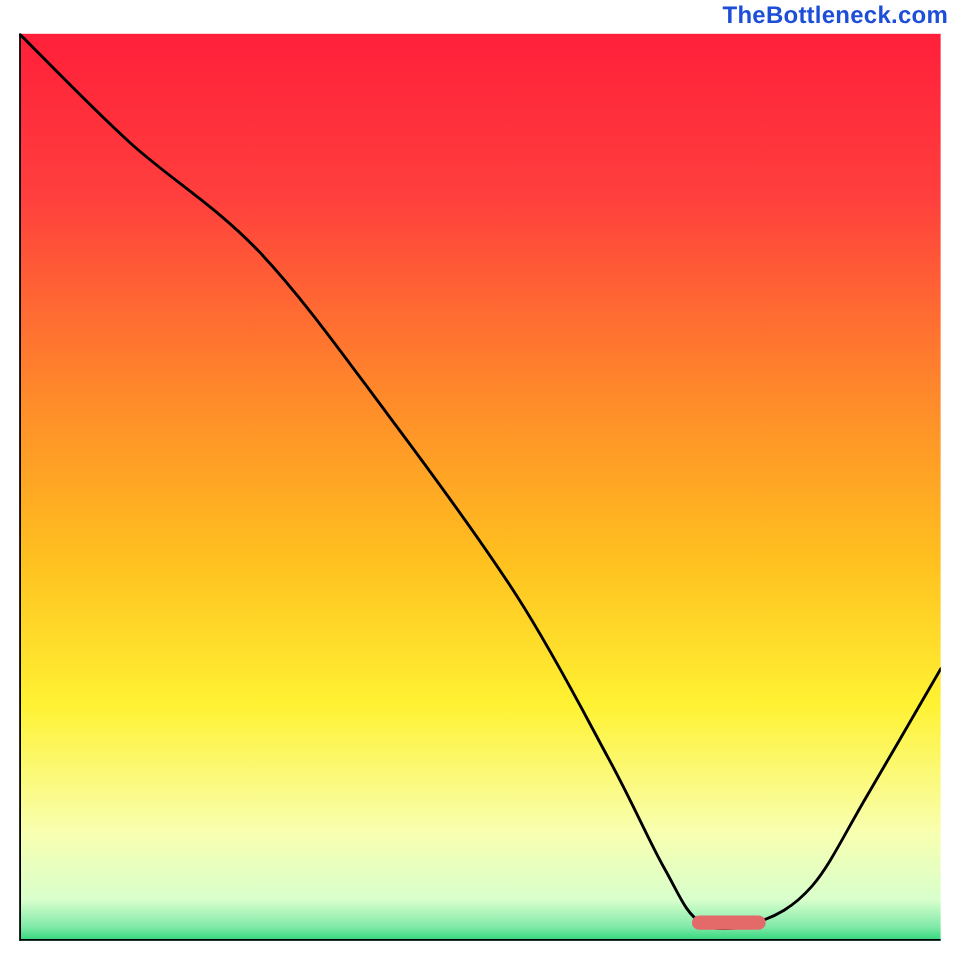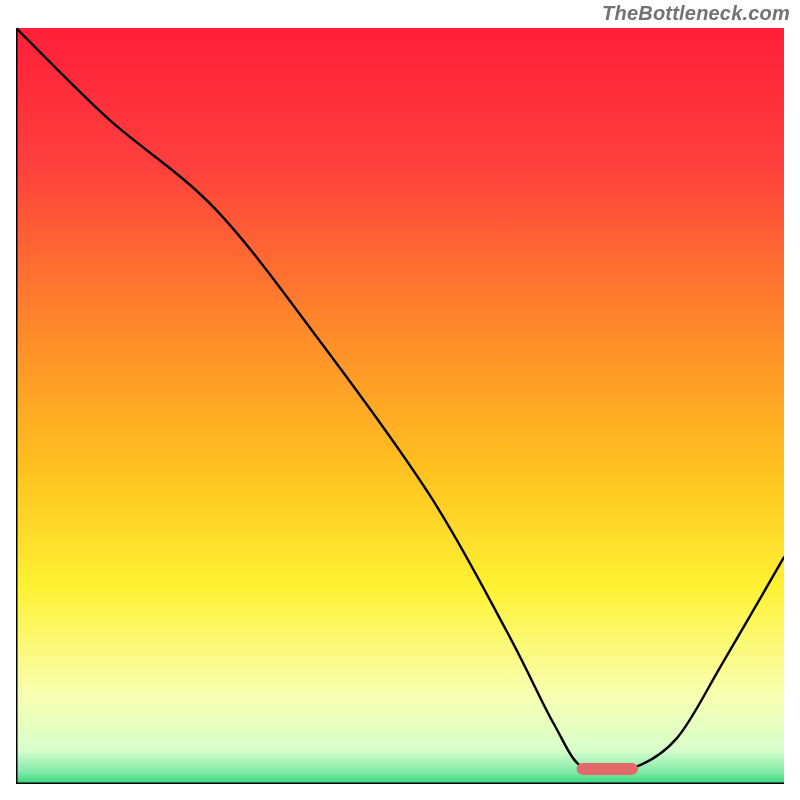--- a/index.html
+++ b/index.html
@@ -10,24 +10,23 @@
     background: #ffffff;
     font-family: Arial, Helvetica, sans-serif;
     overflow: hidden;
   }
   .watermark {
     position: absolute;
     top: 2px;
     right: 10px;
     font-size: 20px;
     font-weight: bold;
-    color: #737373;
+    color: #1d4ed8;
     letter-spacing: 0.2px;
     z-index: 5;
-    font-style: italic;
   }
   .plot-wrap {
     position: absolute;
     left: 16px;
     top: 28px;
     width: 768px;
     height: 756px;
   }
   svg.plot {
     width: 100%;

